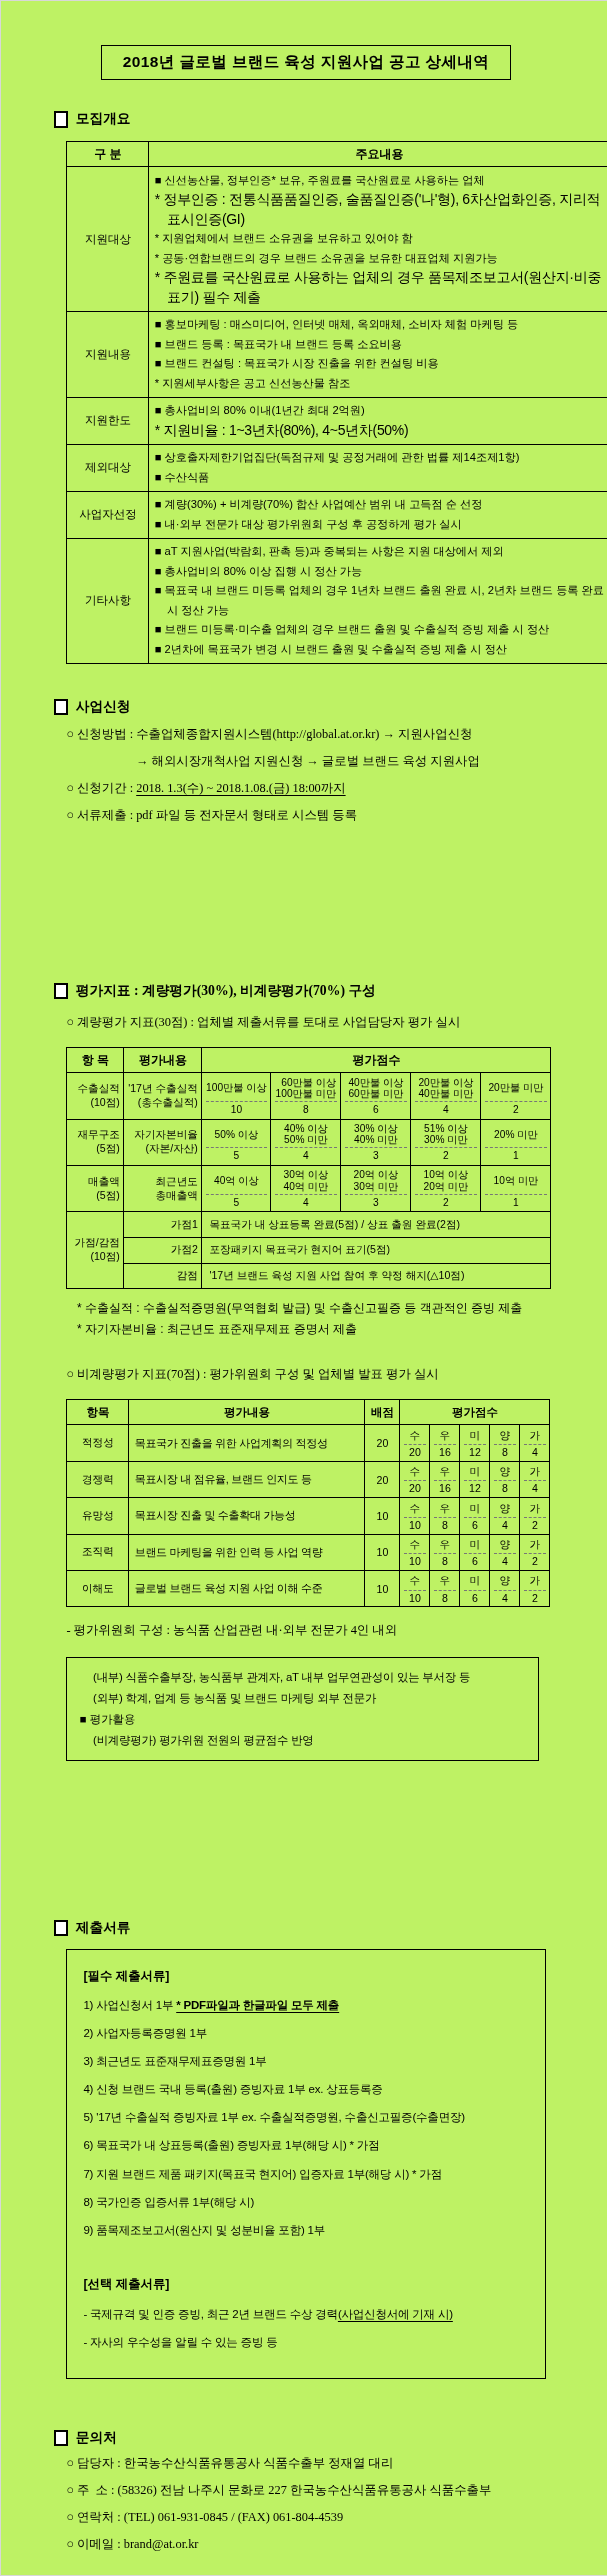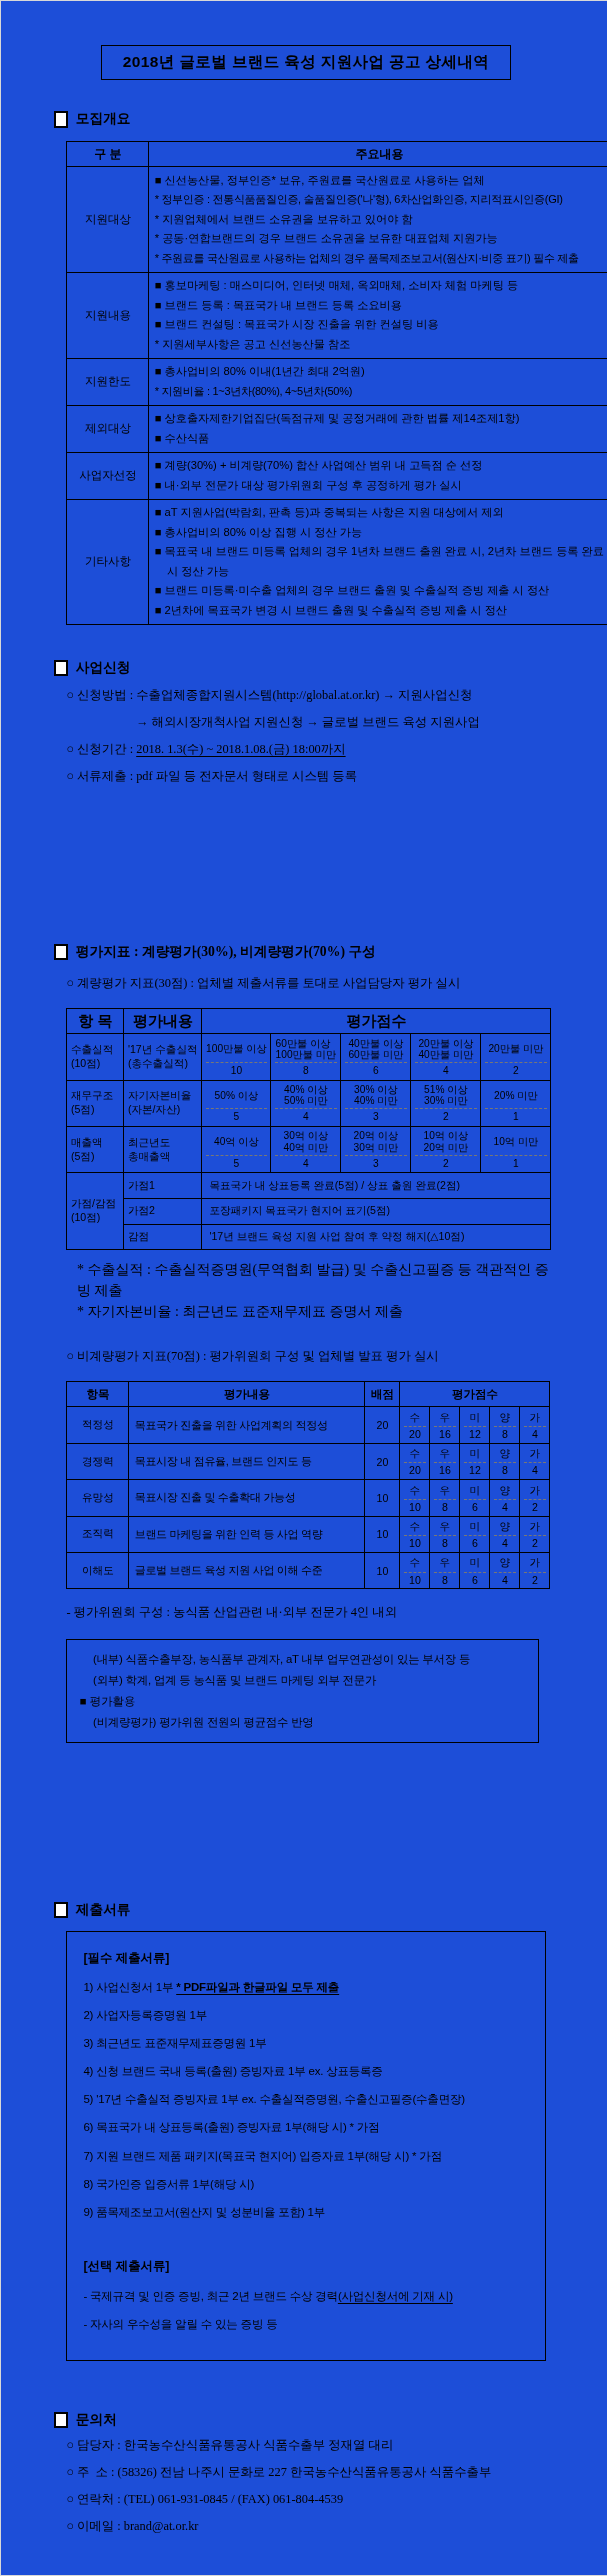--- a/index.html
+++ b/index.html
@@ -1,18 +1,18 @@
 <!DOCTYPE html>
 <html style="font-size:14px"><head>
 <meta charset="utf-8">
 <style>
   html,body{margin:0;padding:0;background:#f2f2f2;}
   .page{
     position:relative;width:606px;height:2574px;margin:0 auto;
-    background:#1d4ed8;border:0.9px solid #d8d8d8;overflow:hidden;
+    background:#bef264;border:0.9px solid #d8d8d8;overflow:hidden;
     font-family:"Liberation Sans","DejaVu Sans",sans-serif;color:#000;
   }
   .content{padding:0 49px 0 53px;}
   
   .title-wrap{text-align:center;margin-top:44px;}
   .title-box{
     display:inline-block;border:1.8px solid #000;padding:6.2px 21px;
     font-size:15.5px;font-weight:700;letter-spacing:0.4px;
   }
   
@@ -28,31 +28,31 @@
   
   table.t{border-collapse:collapse;border:1.8px solid #000;}
   table.t th,table.t td{border:0.9px solid #000;padding:1.8px 3.5px;}
   table.t th{font-weight:700;text-align:center;}
   
   .t1{width:544px;margin:12.4px 0 0 12.4px;}
   .t1 th{font-size:12px;height:21px;}
   .t1 td.lbl{font-size:11.5px;text-align:center;vertical-align:middle;}
   .t1 td.cnt{padding:3.5px 5.3px;vertical-align:middle;}
   .ln{font-size:11.2px;line-height:19.5px;padding-left:12.4px;text-indent:-12.4px;}
-  .ln.sm{font-size:11px;letter-spacing:-0.3px;}
+  .ln.sm{font-size:14px;letter-spacing:-0.3px;}
   
   .t2{width:484px;margin:10.6px 0 0 12.4px;table-layout:fixed;}
-  .t2 th{font-size:15px;height:21px;}
-  .t2 td{font-size:10.2px;text-align:left;vertical-align:middle;padding:0;}
+  .t2 th{font-size:12px;height:21px;}
+  .t2 td{font-size:10.2px;text-align:right;vertical-align:middle;padding:0;}
   .t2 td.itm,.t2 td.cnt2{font-size:10.6px;}
   .cellsplit .rng{min-height:24px;display:flex;align-items:center;justify-content:center;border-bottom:0.9px dashed #777;white-space:pre-line;line-height:11.5px;padding:0.9px 0;}
   .cellsplit .pts{height:15px;display:flex;align-items:center;justify-content:center;}
   .t2 td.bonus-name{font-size:10.6px;height:21px;}
   .t2 td.bonus-txt{text-align:left;font-size:10.6px;padding:0 7px;}
-  .note-line{font-family:Liberation Serif, serif;font-size:14px;line-height:21px;padding-left:23px;}
+  .note-line{font-family:Liberation Sans, sans-serif;font-size:12px;line-height:21px;padding-left:23px;}
   
   .t3{width:484px;margin:10.6px 0 0 12.4px;table-layout:fixed;}
   .t3 th{font-size:11.5px;height:21px;}
   .t3 td{font-size:10.6px;text-align:center;vertical-align:middle;padding:0;}
   .t3 td.cnt3{text-align:left;padding:0 5.3px;font-size:11px;letter-spacing:-0.3px;}
   .t3 .rng{min-height:15px;}
   .t3 .pts{height:14px;}
   
   .box{border:1.3px solid #000;margin:12.4px 0 0 12.4px;width:446px;}
   .committee-box{padding:9px 12.4px;}

